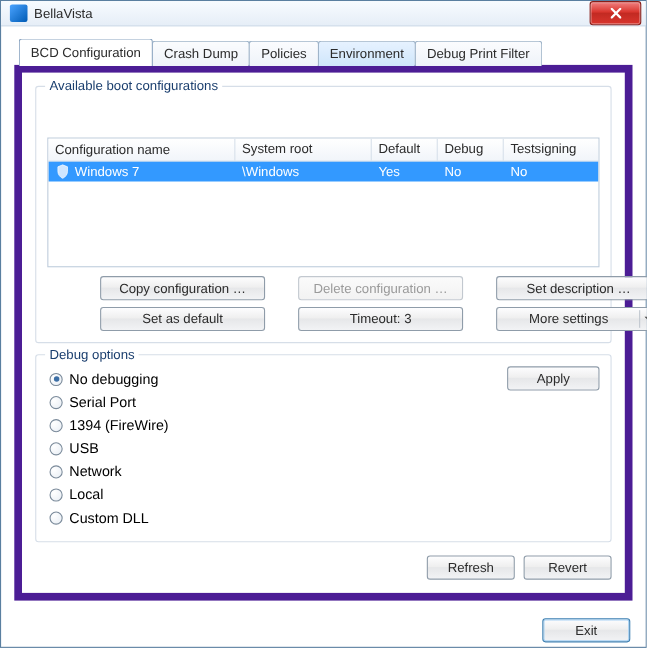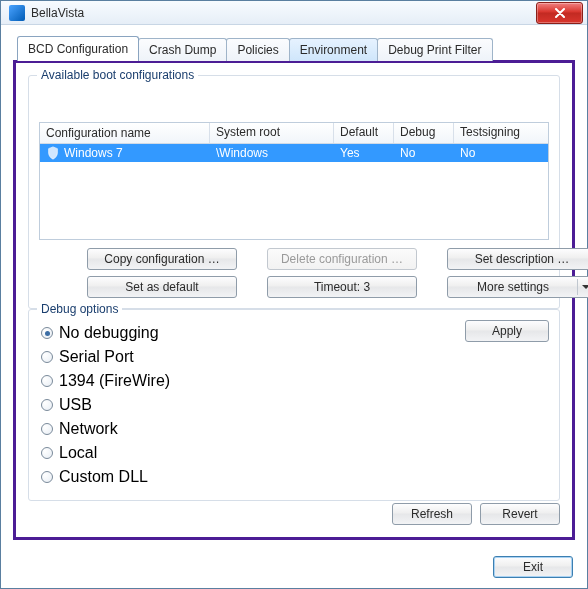--- a/index.html
+++ b/index.html
@@ -89,27 +89,28 @@
     border-color: #8aa4c0;
     padding-top: 5px;
     padding-bottom: 5px;
     top: 1px;
     z-index: 3;
   }
   .tab.highlight {
     background: linear-gradient(to bottom, #e6f2ff, #cfe6fb);
   }
   .tabpage {
-    border: 3px solid #4c1d95;
+    border: 7px solid #4c1d95;
     background: #ffffff;
     flex: 1;
     padding: 12px;
     box-sizing: border-box;
     display: flex;
     flex-direction: column;
+    gap: 10px;
     position: relative;
     z-index: 1;
   }
   .groupbox {
     border: 1px solid #d6dee8;
     border-radius: 3px;
     padding: 10px 10px 10px 10px;
     position: relative;
   }
   .groupbox > .legend {
@@ -220,21 +221,21 @@
   .radio-list {
     display: flex;
     flex-direction: column;
     gap: 6px;
     padding: 4px 2px;
   }
   .radio-item {
     display: flex;
     align-items: center;
     gap: 6px;
-    font-size: 16px;
+    font-size: 13px;
     cursor: pointer;
   }
   .radio {
     width: 12px; height: 12px;
     border: 1px solid #7a8a9a;
     border-radius: 50%;
     background: radial-gradient(circle at 30% 30%, #fff, #e7edf4);
     display: inline-flex;
     align-items: center;
     justify-content: center;

